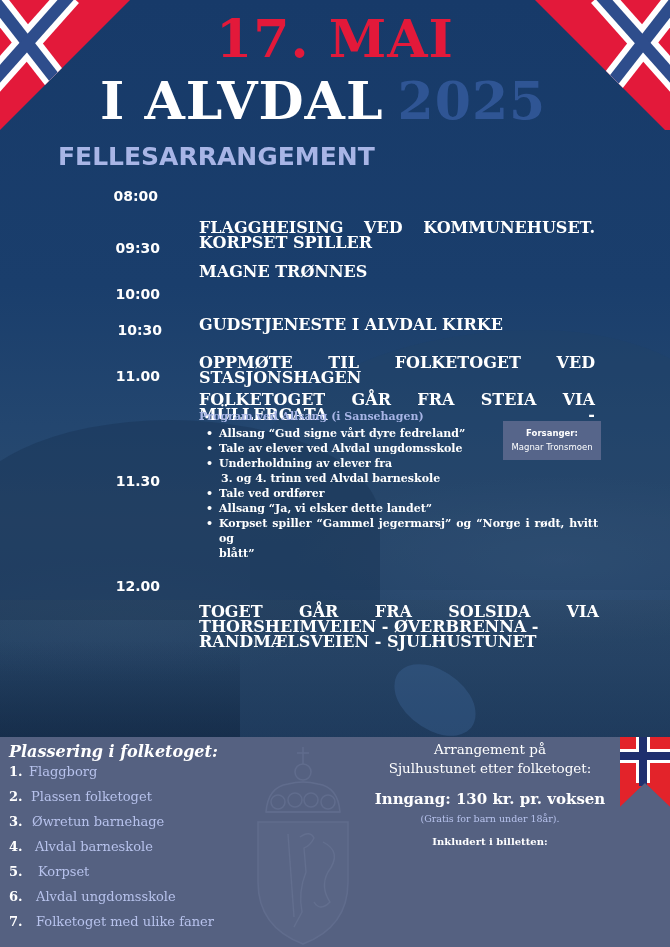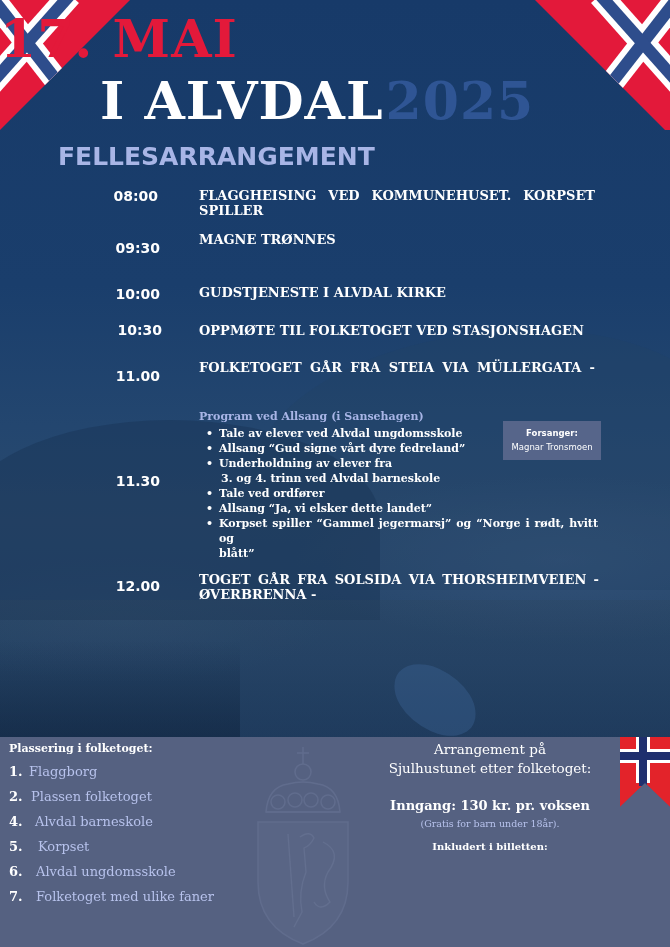--- a/index.html
+++ b/index.html
@@ -16,41 +16,41 @@
   .hill2 { position:absolute; right:-60px; top:330px; width:480px; height:260px; border-radius:60% 40% 0 0; background: rgba(35,65,100,0.35); }
   .valley { position:absolute; left:0; top:600px; width:670px; height:140px; background: linear-gradient(180deg, rgba(45,70,95,0.35), rgba(30,55,85,0.4)); }
   .river { position:absolute; left:390px; top:670px; width:90px; height:60px; border-radius: 40% 60% 40% 60%; background: rgba(60,100,150,0.4); transform: rotate(25deg); }
   .trees { position:absolute; left:0; top:640px; width:240px; height:100px; background: linear-gradient(180deg, transparent, rgba(15,35,60,0.55)); }
 
   .corner { position:absolute; top:0; width:140px; height:130px; }
   .corner.left { left:0; }
   .corner.right { right:0; }
 
   .title1 {
-    position:absolute; left:0; width:670px; top:8px; 
+    position:absolute; left:0; width:670px; top:8px; text-align:center;
     font-family: "DejaVu Serif", serif; font-weight:bold; font-size:52px; color:#e3193a;
     letter-spacing: 1px;
   }
   .title2 {
     position:absolute; left:100px; top:70px;
     font-family: "DejaVu Serif", serif; font-weight:bold; font-size:52px; color:#ffffff; letter-spacing:1px;
   }
-  .title2 .year { color:#2f5594; margin-left:2px; }
+  .title2 .year { color:#2f5594; margin-left:14px; }
   .section-title {
     position:absolute; left:58px; top:142px;
     font-family: "DejaVu Sans", sans-serif; font-weight:bold; font-size:25px; color:#a8b5e6; letter-spacing:0px;
   }
   .time {
     position:absolute; width:80px; text-align:right;
     font-family: "DejaVu Sans", sans-serif; font-weight:bold; font-size:14px; color:#ffffff;
   }
   .desc {
     position:absolute; left:199px; width:396px;
-    font-family: "DejaVu Serif", serif; font-weight:bold; font-size:13px; color:#ffffff;
-    line-height:15px; text-align:justify; text-align-last:left;
+    font-family: "DejaVu Serif", serif; font-weight:bold; font-size:16px; color:#ffffff;
+    line-height:15px; text-align:justify; text-align-last:left;margin-top:32px;
   }
   .prog-head {
     position:absolute; left:199px; top:410px;
     font-family: "DejaVu Serif", serif; font-weight:bold; font-size:11px; color:#a8b5e6;
   }
   .prog-list {
     position:absolute; left:206px; top:426px; width:392px; list-style:none;
     font-family: "DejaVu Serif", serif; font-weight:bold; font-size:11px; color:#ffffff; line-height:15px;
   }
   .prog-list li { position:relative; padding-left:13px; }
@@ -64,31 +64,31 @@
     font-family: "DejaVu Sans", sans-serif; font-size:8.5px; color:#ffffff; line-height:14px;
   }
   .forsanger .lbl { font-weight:bold; }
 
   .bottom {
     position:absolute; left:0; top:737px; width:670px; height:210px; background:#556181;
   }
   .crest { position:absolute; left:228px; top:742px; width:150px; height:205px; opacity:0.55; }
   .placement-title {
     position:absolute; left:9px; top:742px;
-    font-family: "DejaVu Serif", serif; font-weight:bold; font-size:11px; color:#ffffff;
+    font-family: "DejaVu Serif", serif; font-weight:bold; font-size:16px; color:#ffffff;font-style:italic;
   }
   .placement-list { position:absolute; left:9px; top:764px; list-style:none; }
   .placement-list li {
     height:25px; font-family: "DejaVu Serif", serif; font-size:13px; color:#b7c2ec; white-space:nowrap;
   }
   .placement-list .num { color:#ffffff; font-weight:bold; display:inline-block; }
 
   .arr { position:absolute; left:370px; top:740px; width:240px; text-align:center; color:#ffffff; }
   .arr .h { font-family: "DejaVu Serif", serif; font-size:13.5px; line-height:19px; }
-  .arr .price { font-family: "DejaVu Serif", serif; font-weight:bold; font-size:13px; margin-top:20px; }
+  .arr .price { font-family: "DejaVu Serif", serif; font-weight:bold; font-size:15px; margin-top:12px; }
   .arr .free { font-family: "DejaVu Serif", serif; font-size:9.5px; color:#b7c2ec; margin-top:5px; }
   .arr .incl { font-family: "DejaVu Serif", serif; font-weight:bold; font-size:10px; margin-top:12px; }
   .arr .items { font-family: "DejaVu Serif", serif; font-size:10px; color:#b7c2ec; line-height:15px; letter-spacing:0.5px; margin-top:1px; }
   .arr .items div { white-space:nowrap; }
 
   .banner { position:absolute; left:620px; top:737px; width:50px; height:70px; }
 </style>
 </head>
 <body>
 
@@ -156,37 +156,38 @@
       </div>
 
     <div class="time" style="left:80px; top:368px;">11.00</div>
     <div class="desc" style="top:360px;">
       <div style="text-align:justify; text-align-last:justify;">FOLKETOGET GÅR FRA STEIA VIA MÜLLERGATA -</div>
     </div>
 
     <div class="time" style="left:80px; top:473px;">11.30</div>
     <div class="prog-head">Program ved Allsang (i Sansehagen)</div>
     <ul class="prog-list">
+      <li>Allsang “Gud signe vårt dyre fedreland”</li>
       <li>Tale av elever ved Alvdal ungdomsskole</li>
-      <li>Allsang “Gud signe vårt dyre fedreland”</li>
       <li>Underholdning av elever fra</li>
       <li class="cont">3. og 4. trinn ved Alvdal barneskole</li>
       <li>Tale ved ordfører</li>
       <li>Allsang “Ja, vi elsker dette landet”</li>
       <li style="text-align:justify; text-align-last:justify;">Korpset spiller “Gammel jegermarsj” og “Norge i rødt, hvitt og</li>
       <li class="cont" style="padding-left:13px;">blått”</li>
     </ul>
     <div class="forsanger">
       <div class="lbl">Forsanger:</div>
       <div>Magnar Tronsmoen</div>
     </div>
 
     <div class="time" style="left:80px; top:578px;">12.00</div>
     <div class="desc" style="top:572px; width:400px;">
       <div>TOGET GÅR FRA SOLSIDA VIA THORSHEIMVEIEN - ØVERBRENNA -</div>
+      <div>RANDMÆLSVEIEN - SJULHUSTUNET</div>
     </div>
   </div>
 
   <div class="bottom"></div>
 
   <svg class="crest" viewBox="0 0 150 205">
     <g fill="none" stroke="#6a7697" stroke-width="1.5">
       <line x1="75" y1="5" x2="75" y2="22"></line>
       <line x1="69" y1="11" x2="81" y2="11"></line>
       <circle cx="75" cy="30" r="8"></circle>
@@ -202,20 +203,21 @@
       <path d="M72 95 Q82 88 86 96 Q82 104 76 106 L78 130 Q70 150 74 170 L66 185"></path>
       <path d="M60 92 L66 175"></path>
       <path d="M95 100 Q115 110 100 130 Q92 145 102 160 Q92 170 86 160"></path>
     </g>
   </svg>
 
   <div class="placement-title">Plassering i folketoget:</div>
   <ul class="placement-list">
     <li><span class="num" style="width:20px;">1.</span><span>Flaggborg</span></li>
     <li><span class="num" style="width:22px;">2.</span><span>Plassen folketoget</span></li>
+    <li><span class="num" style="width:23px;">3.</span><span>Øwretun barnehage</span></li>
     <li><span class="num" style="width:26px;">4.</span><span>Alvdal barneskole</span></li>
     <li><span class="num" style="width:29px;">5.</span><span>Korpset</span></li>
     <li><span class="num" style="width:27px;">6.</span><span>Alvdal ungdomsskole</span></li>
     <li><span class="num" style="width:27px;">7.</span><span>Folketoget med ulike faner</span></li>
   </ul>
 
   <div class="arr">
     <div class="h">Arrangement på</div>
     <div class="h">Sjulhustunet etter folketoget:</div>
     <div class="price">Inngang: 130 kr. pr. voksen</div>

